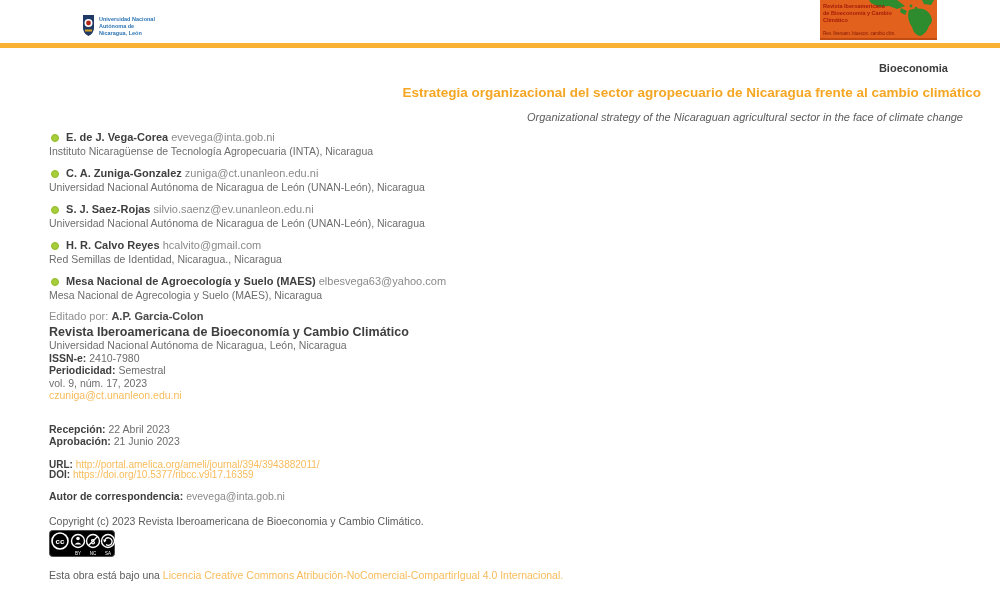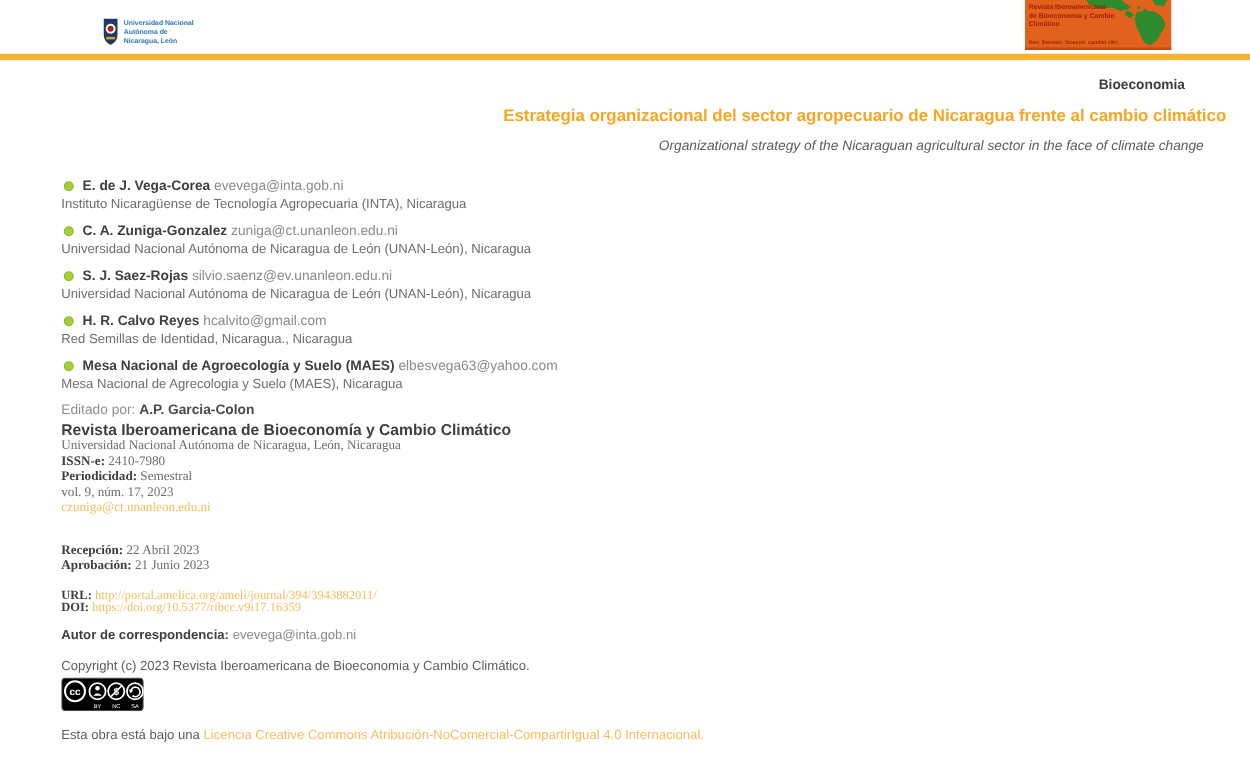--- a/index.html
+++ b/index.html
@@ -23,36 +23,36 @@
   
   .section-label { margin-top:14px; text-align:right; padding-right:52px; font-size:11px;
     font-weight:600; color:#3d3d3d; }
   .art-title { margin-top:11px; text-align:right; padding-right:19px; font-size:13.5px;
     font-weight:bold; color:#F5A623; cursor:default;padding-left:36px; }
   .art-subtitle { margin-top:11px; text-align:right; padding-right:37px; font-size:11px;
     font-style:italic; color:#5c5c5c; }
 
   
   .col { margin-left:49px; margin-right:60px; }
-  .authors { margin-top:20px; }
+  .authors { margin-top:8px; }
   .author { margin-bottom:9px; }
   .author-line { font-size:11px; line-height:13px; }
   .orcid { display:inline-block; width:8px; height:8px; border-radius:50%;
     background:#A6CE39; border:1px solid #93BA2B; margin-right:4px; margin-left:2px;
     vertical-align:-1px; cursor:pointer; }
   .a-name { font-weight:bold; color:#3f3f3f; }
   .a-email { color:#8a8a8a; cursor:pointer; }
   .a-affil { font-size:10.5px; line-height:13px; margin-top:1px; color:#6d6d6d; }
 
   .editor-line { margin-top:9px; font-size:11px; color:#8f8f8f; line-height:10px; }
   .editor-name { color:#4a4a4a; font-weight:bold; }
 
   .journal { margin-top:4px; }
   .journal-name { font-size:12.5px; font-weight:bold; color:#3f3f3f; line-height:14px; }
-  .meta-line { font-size:10.5px; line-height:12.5px; color:#6d6d6d;font-family:Liberation Serif, serif; }
+  .meta-line { font-size:10.5px; line-height:12.5px; color:#6d6d6d; }
   .b { font-weight:bold; color:#3f3f3f; }
   .lnk { color:#F8BC5C; text-decoration:none; cursor:pointer; }
 
   .dates { margin-top:21px; }
   .links { margin-top:12px; }
   .links .meta-line { line-height:10px; font-size:10px; }
   .corr { margin-top:10px; font-size:10.5px; line-height:13px; }
   .copyright { margin-top:12px; font-size:10.5px; line-height:13px; color:#5c5c5c; }
 
   .cc-badge { margin-top:2px; width:66px; cursor:pointer; }

